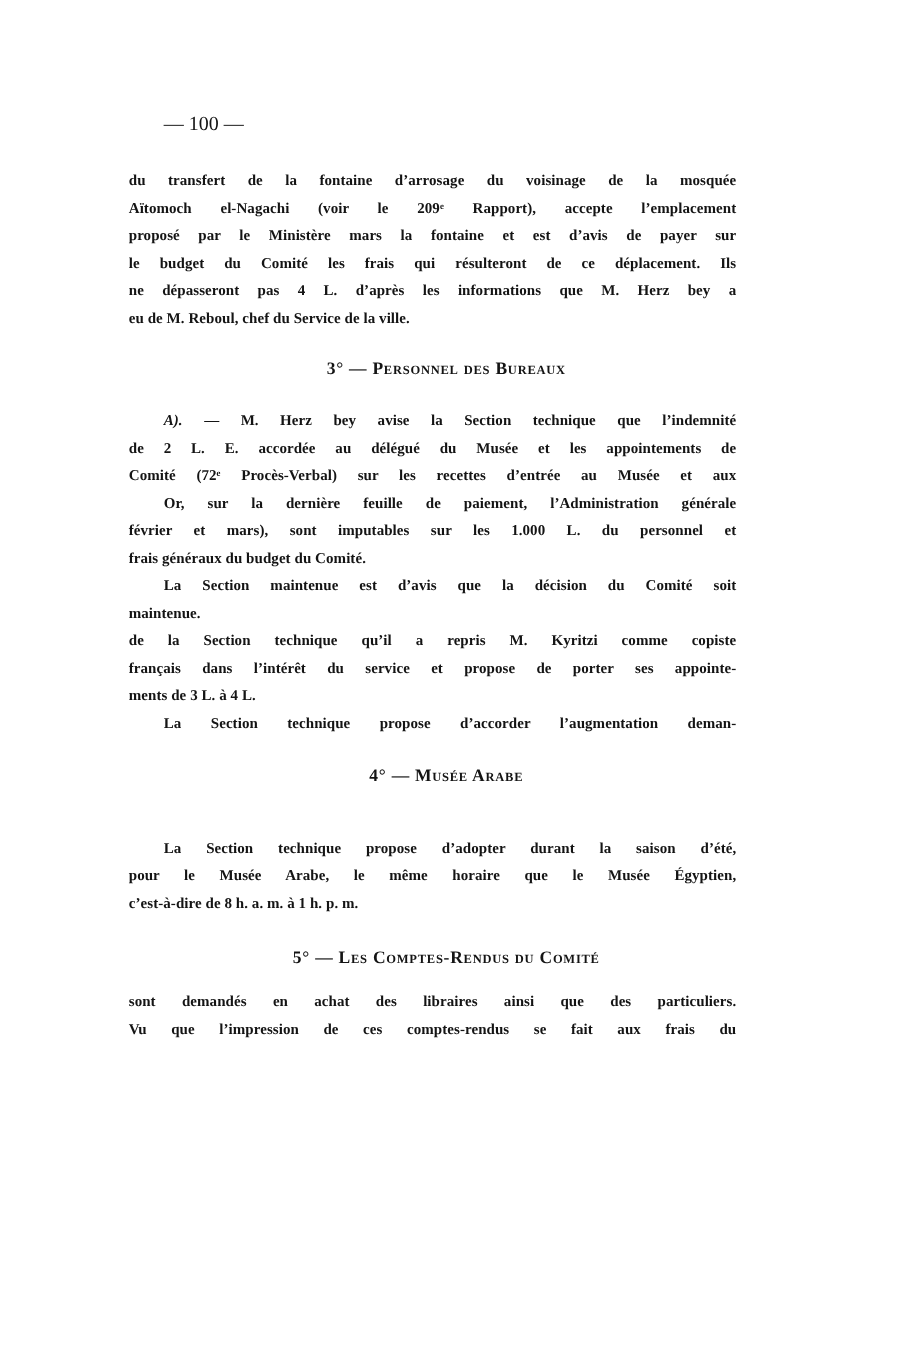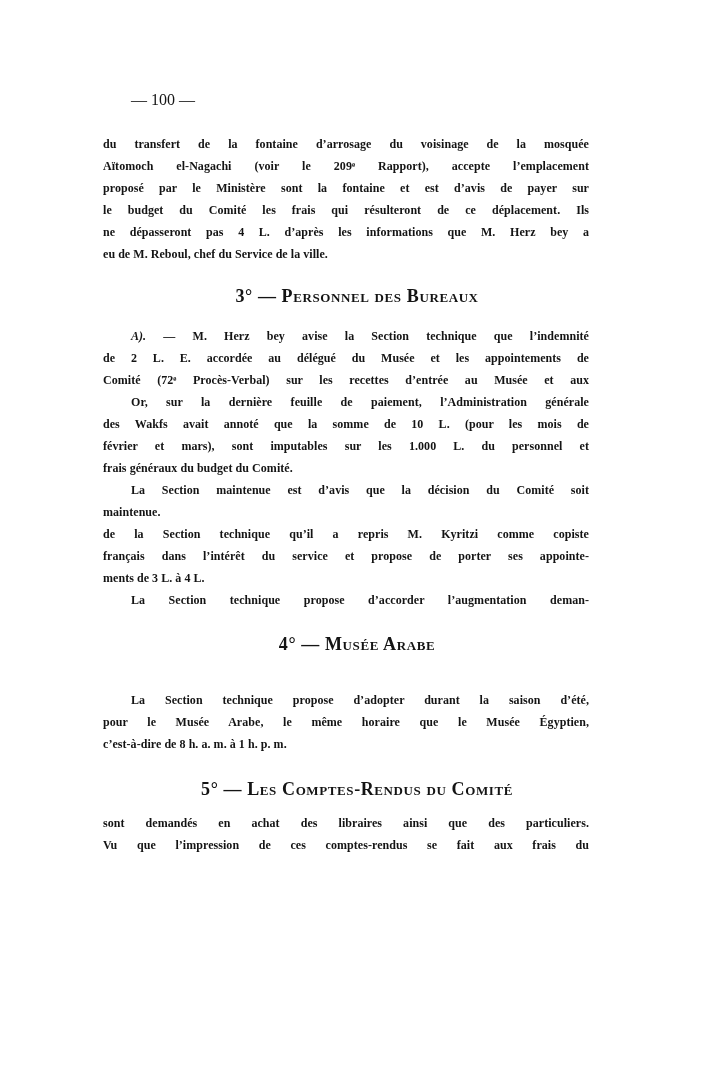--- a/index.html
+++ b/index.html
@@ -43,21 +43,21 @@
       text-align: justify;
       text-align-last: justify;
       white-space: nowrap;
       overflow: visible;
     }
     .line.last {
       text-align-last: left;
     }
     .heading {
       text-align: center;
-      font-size: 18px;
+      font-size: 14px;
       font-weight: bold;
       line-height: 22px;
       font-variant: small-caps;
       letter-spacing: 0.6px;
       padding-left: 22px;
     }
     .heading .num {
       font-variant: normal;
     }
     .gap-after-p1 { height: 20px; }
@@ -71,21 +71,21 @@
 </head>
 <body>
 
 <div class="page">
 
   <div class="page-number">— 100 —</div>
 
   <div class="para">
     <span class="line">du transfert de la fontaine d’arrosage du voisinage de la mosquée</span>
     <span class="line">Aïtomoch el-Nagachi (voir le 209ᵉ Rapport), accepte l’emplacement</span>
-    <span class="line">proposé par le Ministère sont la fontaine et est d’avis de payer sur</span>
+    <span class="line">proposé par le Ministère mars la fontaine et est d’avis de payer sur</span>
     <span class="line">le budget du Comité les frais qui résulteront de ce déplacement. Ils</span>
     <span class="line">ne dépasseront pas 4 L. d’après les informations que M. Herz bey a</span>
     <span class="line last">eu de M. Reboul, chef du Service de la ville.</span>
   </div>
 
   <div class="gap-after-p1"></div>
 
   <div class="heading">
     <span class="num">3°</span>
     <span>— Personnel des Bureaux</span>
@@ -94,21 +94,20 @@
   <div class="gap-after-h1"></div>
 
   <div class="para">
     <span class="line" style="padding-left:28px;"><span class="it">A).</span><span> — M. Herz bey avise la Section technique que l’indemnité</span></span>
     <span class="line">de 2 L. E. accordée au délégué du Musée et les appointements de</span>
     <span class="line">Comité (72ᵉ Procès-Verbal) sur les recettes d’entrée au Musée et aux</span>
   </div>
 
   <div class="para">
     <span class="line" style="padding-left:28px;">Or, sur la dernière feuille de paiement, l’Administration générale</span>
-    <span class="line">des Wakfs avait annoté que la somme de 10 L. (pour les mois de</span>
     <span class="line">février et mars), sont imputables sur les 1.000 L. du personnel et</span>
     <span class="line last">frais généraux du budget du Comité.</span>
   </div>
 
   <div class="para">
     <span class="line" style="padding-left:28px;">La Section maintenue est d’avis que la décision du Comité soit</span>
     <span class="line last">maintenue.</span>
   </div>
 
   <div class="para">

